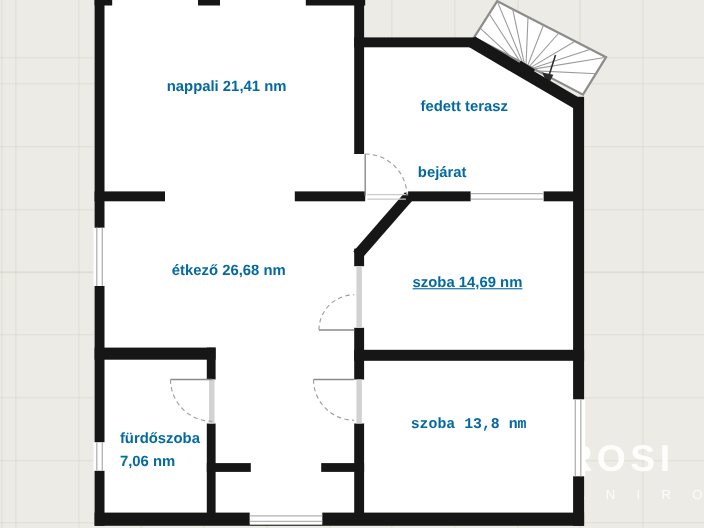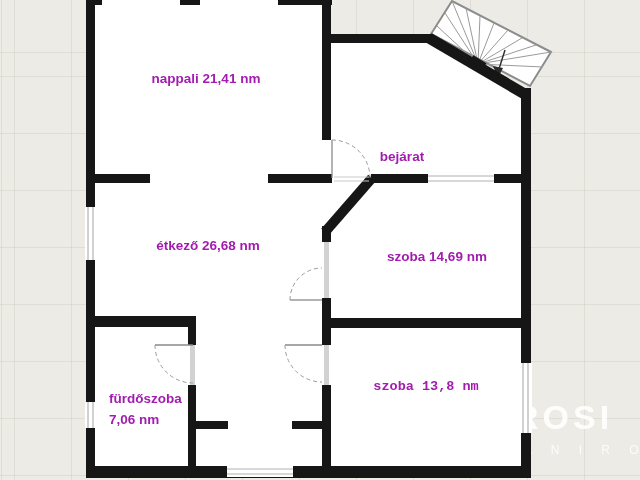--- a/index.html
+++ b/index.html
@@ -14,29 +14,29 @@
     background-image:
       repeating-linear-gradient(0deg, rgba(200,194,180,.35) 0 1px, transparent 1px 57px),
       repeating-linear-gradient(90deg, rgba(200,194,180,.35) 0 1px, transparent 1px 57px);
     background-position:14px 53px;
   }
   .watermark{position:absolute;z-index:2;color:#fff;white-space:nowrap;}
   .wm1{left:514px;top:398px;font-size:34px;font-weight:700;letter-spacing:4px;opacity:.92;}
   .wm2{left:524px;top:443px;font-size:12px;font-weight:400;letter-spacing:8px;opacity:.85;}
   svg.plan{position:absolute;inset:0;z-index:3;}
   .room-label{
-    position:absolute;z-index:4;color:#a21caf;font-size:13.5px;font-weight:600;
+    position:absolute;z-index:4;color:#0369a1;font-size:13.5px;font-weight:600;
     white-space:nowrap;letter-spacing:0;
   }
   .ctr{text-align:center;}
   .lbl-nappali{left:120px;top:71px;width:172px;}
   .lbl-terasz{left:348px;top:89px;width:148px;}
   .lbl-bejarat{left:362px;top:149px;width:80px;}
   .lbl-etkezo{left:118px;top:238px;width:180px;}
-  .lbl-szoba14{left:356px;top:249px;width:162px;}
+  .lbl-szoba14{left:344px;top:249px;width:162px;text-decoration:underline;}
   .lbl-szoba13{left:345px;top:379px;width:162px;font-family:Liberation Mono, monospace;}
   .lbl-furdo{left:109px;top:388px;width:100px;line-height:21px;}
   .lbl-konyha{left:178px;top:443px;width:160px;}
 </style>
 </head>
 <body>
 
 <div id="stage">
 
   <div class="grid"></div>
@@ -169,20 +169,21 @@
 
       <g>
         <rect x="190" y="345" width="5" height="40" fill="#d2d2d2"></rect>
         <line x1="155" y1="345" x2="193" y2="345" stroke="#8a8a8a" stroke-width="1.3"></line>
         <path d="M155 345 A38 38 0 0 0 193 383" stroke="#9b9b9b" stroke-width="1" stroke-dasharray="4 3"></path>
       </g>
     </g>
   </svg>
 
   <div class="room-label ctr lbl-nappali">nappali 21,41 nm</div>
+  <div class="room-label ctr lbl-terasz">fedett terasz</div>
   <div class="room-label ctr lbl-bejarat">bejárat</div>
   <div class="room-label ctr lbl-etkezo">étkező 26,68 nm</div>
   <div class="room-label ctr lbl-szoba14">szoba 14,69 nm</div>
   <div class="room-label ctr lbl-szoba13">szoba 13,8 nm</div>
   <div class="room-label lbl-furdo">
     <span>fürdőszoba</span><br>
     <span>7,06 nm</span>
   </div>
 
 </div>

